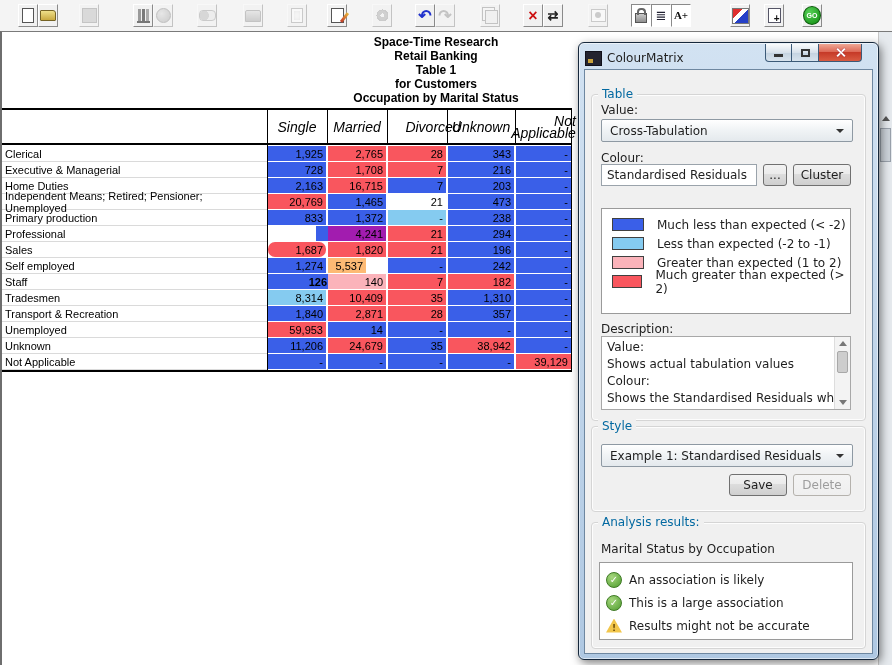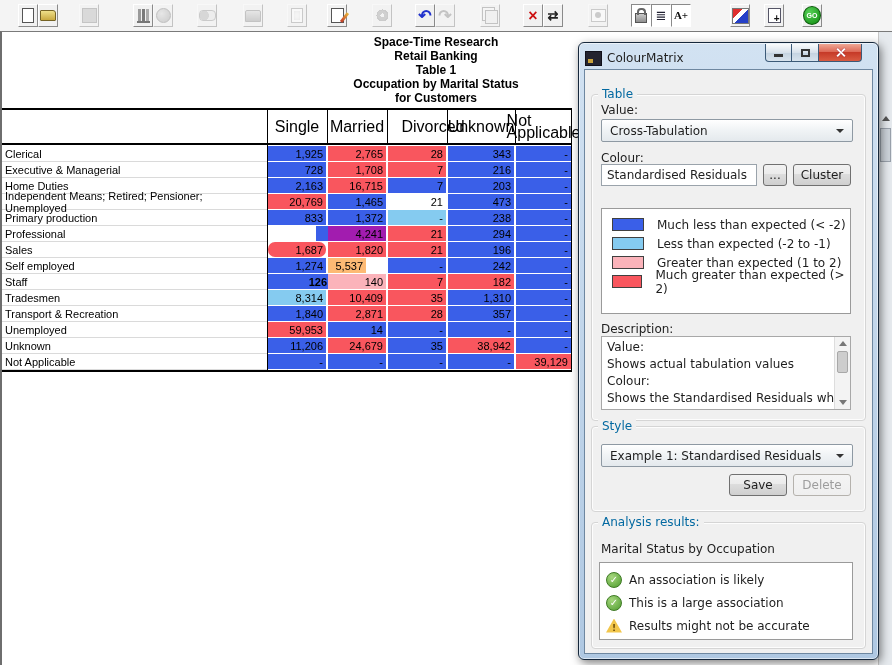--- a/index.html
+++ b/index.html
@@ -57,21 +57,21 @@
     background:radial-gradient(circle at 35% 30%,#55D055,#0E8A0E);font-size:7px;font-weight:bold;}
 
   
   #content{position:absolute;left:0;top:31px;width:892px;height:634px;background:#FFF;
            border-top:1px solid #7A7A7A;border-left:2px solid #6E6E6E;box-sizing:border-box;}
   #title-block{position:absolute;left:0;top:3px;width:868px;text-align:center;}
   .title-line{font-size:12px;font-weight:bold;color:#000;line-height:14px;}
 
   .blk{position:absolute;background:#000;}
   .hcell{position:absolute;top:0;height:37px;display:flex;align-items:center;justify-content:center;
-         text-align:left;font-size:16px;line-height:12px;color:#000;box-sizing:border-box;}
+         text-align:right;font-size:14px;line-height:12px;color:#000;box-sizing:border-box;font-style:italic;}
   .rlabel{position:absolute;left:0;width:262px;height:15px;font-size:11px;color:#000;
           padding-left:3px;display:flex;align-items:center;border-bottom:1px solid #DADADA;}
   .dcell{position:absolute;height:15px;font-size:11px;color:#000;box-sizing:border-box;
          display:flex;align-items:center;justify-content:flex-end;padding-right:3px;}
 
   
   #main-scroll{position:absolute;left:878px;top:32px;width:14px;height:633px;background:#E6EAEE;border-left:1px solid #C8C8C8;box-sizing:border-box;}
   #main-scroll .up{position:absolute;left:1px;top:80px;width:11px;height:13px;display:flex;align-items:center;justify-content:center;}
   .tri-up{width:0;height:0;border-left:4px solid transparent;border-right:4px solid transparent;border-bottom:5px solid #555;}
   .tri-down{width:0;height:0;border-left:4px solid transparent;border-right:4px solid transparent;border-top:5px solid #555;}
@@ -205,22 +205,22 @@
       <div class="tbtn normal" style="margin-left: 18px;">
         <span class="icn i-go">GO</span>
       </div>
     </div>
 
   <div id="content">
     <div id="title-block">
         <div class="title-line">Space-Time Research</div>
         <div class="title-line">Retail Banking</div>
         <div class="title-line">Table 1</div>
+        <div class="title-line">for Customers</div>
         <div class="title-line">Occupation by Marital Status</div>
-        <div class="title-line">for Customers</div>
       </div>
     <div id="table-area">
         <div class="blk" style="left: 0px; top: 76px; width: 570px; height: 2px;"></div>
         <div class="blk" style="left: 0px; top: 111px; width: 570px; height: 2px;"></div>
         <div class="blk" style="left: 0px; top: 338px; width: 570px; height: 2px;"></div>
         <div class="blk" style="left: 265px; top: 76px; width: 1px; height: 264px;"></div>
         <div class="blk" style="left: 569px; top: 76px; width: 1px; height: 264px;"></div>
         <div class="blk" style="left: 325px; top: 76px; width: 1px; height: 37px;"></div>
         <div class="blk" style="left: 385px; top: 76px; width: 1px; height: 37px;"></div>
         <div class="blk" style="left: 445px; top: 76px; width: 1px; height: 37px;"></div>

